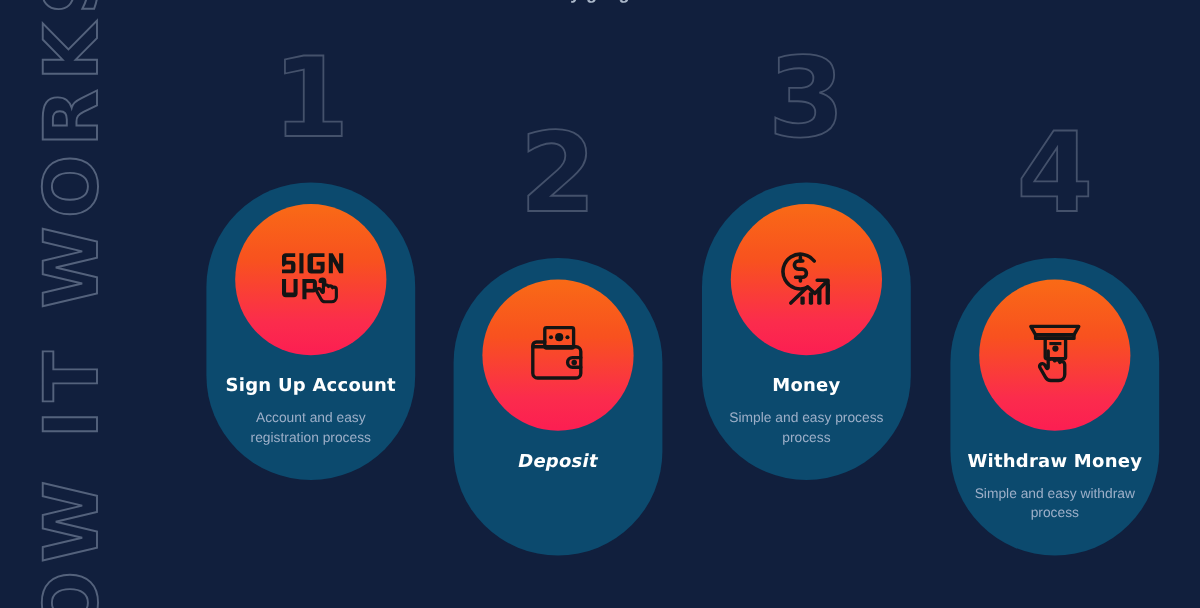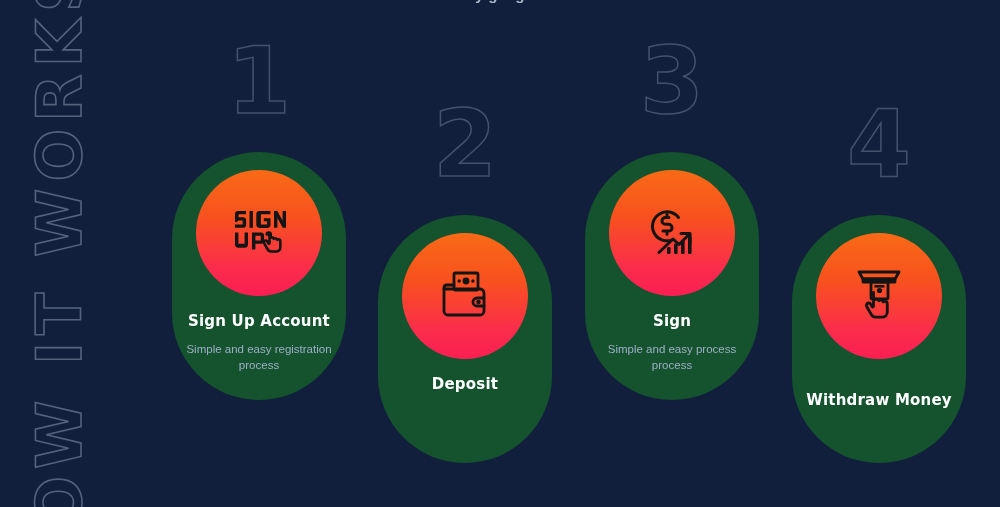--- a/index.html
+++ b/index.html
@@ -63,21 +63,21 @@
     line-height:1;
     color:transparent;
     -webkit-text-stroke:1.5px #44516b;
     user-select:none;
   }
 
   .card {
     position:absolute;
     left:0;
     width:174px;
-    background:#14532d;
+    background:#0c4a6e;
     border-radius:87px;
     display:flex;
     flex-direction:column;
     align-items:center;
   }
 
   .badge {
     width:126px; height:126px;
     border-radius:50%;
     background:linear-gradient(180deg,#f96a16 0%,#f8511f 38%,#fb2c4c 78%,#fc1e52 100%);
@@ -108,33 +108,33 @@
 
   
   #step-1 { left:172px; }
   #step-1 .bignum { top:36px; }
   #step-1 .card   { top:152px; height:248px; padding-top:18px; }
   #step-1 .card h3 { margin-top:16px; }
   #step-1 .card p  { margin-top:12px; }
 
   #step-2 { left:378px; }
   #step-2 .bignum { top:99px; }
-  #step-2 .card   { top:215px; height:248px; padding-top:18px; }
+  #step-2 .card   { top:215px; height:248px; padding-top:18px;font-style:italic; }
   #step-2 .card h3 { margin-top:16px; }
   #step-2 .card p  { margin-top:12px; }
 
   #step-3 { left:585px; }
   #step-3 .bignum { top:36px; }
   #step-3 .card   { top:152px; height:248px; padding-top:18px; }
   #step-3 .card h3 { margin-top:16px; }
   #step-3 .card p  { margin-top:12px; }
 
   #step-4 { left:792px; }
   #step-4 .bignum { top:99px; }
-  #step-4 .card   { top:215px; height:248px; padding-top:18px;gap:16px; }
+  #step-4 .card   { top:215px; height:248px; padding-top:18px; }
   #step-4 .card h3 { margin-top:16px; }
   #step-4 .card p  { margin-top:12px; }
 </style>
 </head>
 <body>
 
 <div class="top-clip">y g c g</div>
 
 <div class="vheading">
   <span>HOW IT WORKS</span>
@@ -157,21 +157,21 @@
             <path d="M6 27.6h3.4v11.1h6.2V27.6H19v12c0 1.9-1.3 3.1-3.2 3.1H9.2c-2 0-3.2-1.2-3.2-3.1z"></path>
             <path d="M23 27.6h8.9c2 0 3.2 1.3 3.2 3.1v5c0 1.9-1.3 3.1-3.2 3.1h-5.5v5.6H23zm3.4 3.2v4.8h5.3v-4.8z"></path>
           </g>
 
           <g fill="none" stroke="#141414" stroke-width="2.6" stroke-linejoin="round" stroke-linecap="round">
             <path d="M40.5 29.5v8.6c0 .6-.8.8-1.1.3l-1.2-2c-.6-1-2-1.2-2.8-.4-.6.6-.7 1.5-.3 2.2l3.6 6.3c.7 1.2 2 2 3.4 2h5.2c2.2 0 4-1.8 4-4v-6.2c0-1.1-.9-2-2-2-.5 0-.9.2-1.2.5-.2-.9-1-1.6-2-1.6-.6 0-1.1.2-1.4.6-.3-.8-1-1.4-1.9-1.4-.4 0-.8.1-1.1.3v-3.2c0-1.1-.9-2-2-2s-2 .9-2 2z"></path>
           </g>
         </svg>
       </div>
       <h3>Sign Up Account</h3>
-      <p>Simple and easy registration process</p>
+      <p>Account and easy registration process</p>
     </div>
   </div>
 
   <div class="step" id="step-2">
     <div class="bignum">2</div>
     <div class="card">
       <div class="badge">
         <svg width="58" height="54" viewBox="0 0 58 54">
           <g fill="none" stroke="#141414" stroke-width="2.8" stroke-linejoin="round" stroke-linecap="round">
 
@@ -212,21 +212,21 @@
           </g>
 
           <g fill="#141414">
             <rect x="24" y="42" width="3.6" height="7" rx="1.2"></rect>
             <rect x="31" y="38.5" width="3.6" height="10.5" rx="1.2"></rect>
             <rect x="38" y="35" width="3.6" height="14" rx="1.2"></rect>
             <rect x="45" y="31.5" width="3.6" height="17.5" rx="1.2"></rect>
           </g>
         </svg>
       </div>
-      <h3>Sign</h3>
+      <h3>Money</h3>
       <p>Simple and easy process process</p>
     </div>
   </div>
 
   <div class="step" id="step-4">
     <div class="bignum">4</div>
     <div class="card">
       <div class="badge">
         <svg width="52" height="56" viewBox="0 0 52 56">
           <g fill="none" stroke="#141414" stroke-width="2.8" stroke-linejoin="round" stroke-linecap="round">
@@ -236,16 +236,17 @@
 
             <rect x="18" y="14" width="17" height="17" rx="1.5"></rect>
 
             <path d="M20.5 24.5v13.8c0 .7-.9 1-1.3.4l-1.6-2.6c-.8-1.3-2.6-1.5-3.6-.4-.7.8-.8 1.9-.3 2.8l4.6 8c.9 1.6 2.6 2.6 4.4 2.6h6.6c2.8 0 5-2.2 5-5v-8.2c0-1.4-1.1-2.5-2.5-2.5-.6 0-1.2.2-1.6.6-.2-1.2-1.3-2.1-2.5-2.1-.7 0-1.4.3-1.8.8-.4-1-1.3-1.7-2.4-1.7-.5 0-1 .1-1.4.4"></path>
           </g>
           <circle cx="26.5" cy="22.5" r="2.6" fill="#141414"></circle>
           <rect x="21.5" y="17" width="10" height="2.6" fill="#141414"></rect>
         </svg>
       </div>
       <h3>Withdraw Money</h3>
+      <p>Simple and easy withdraw process</p>
     </div>
   </div>
 
 </div>
 
 </body></html>

